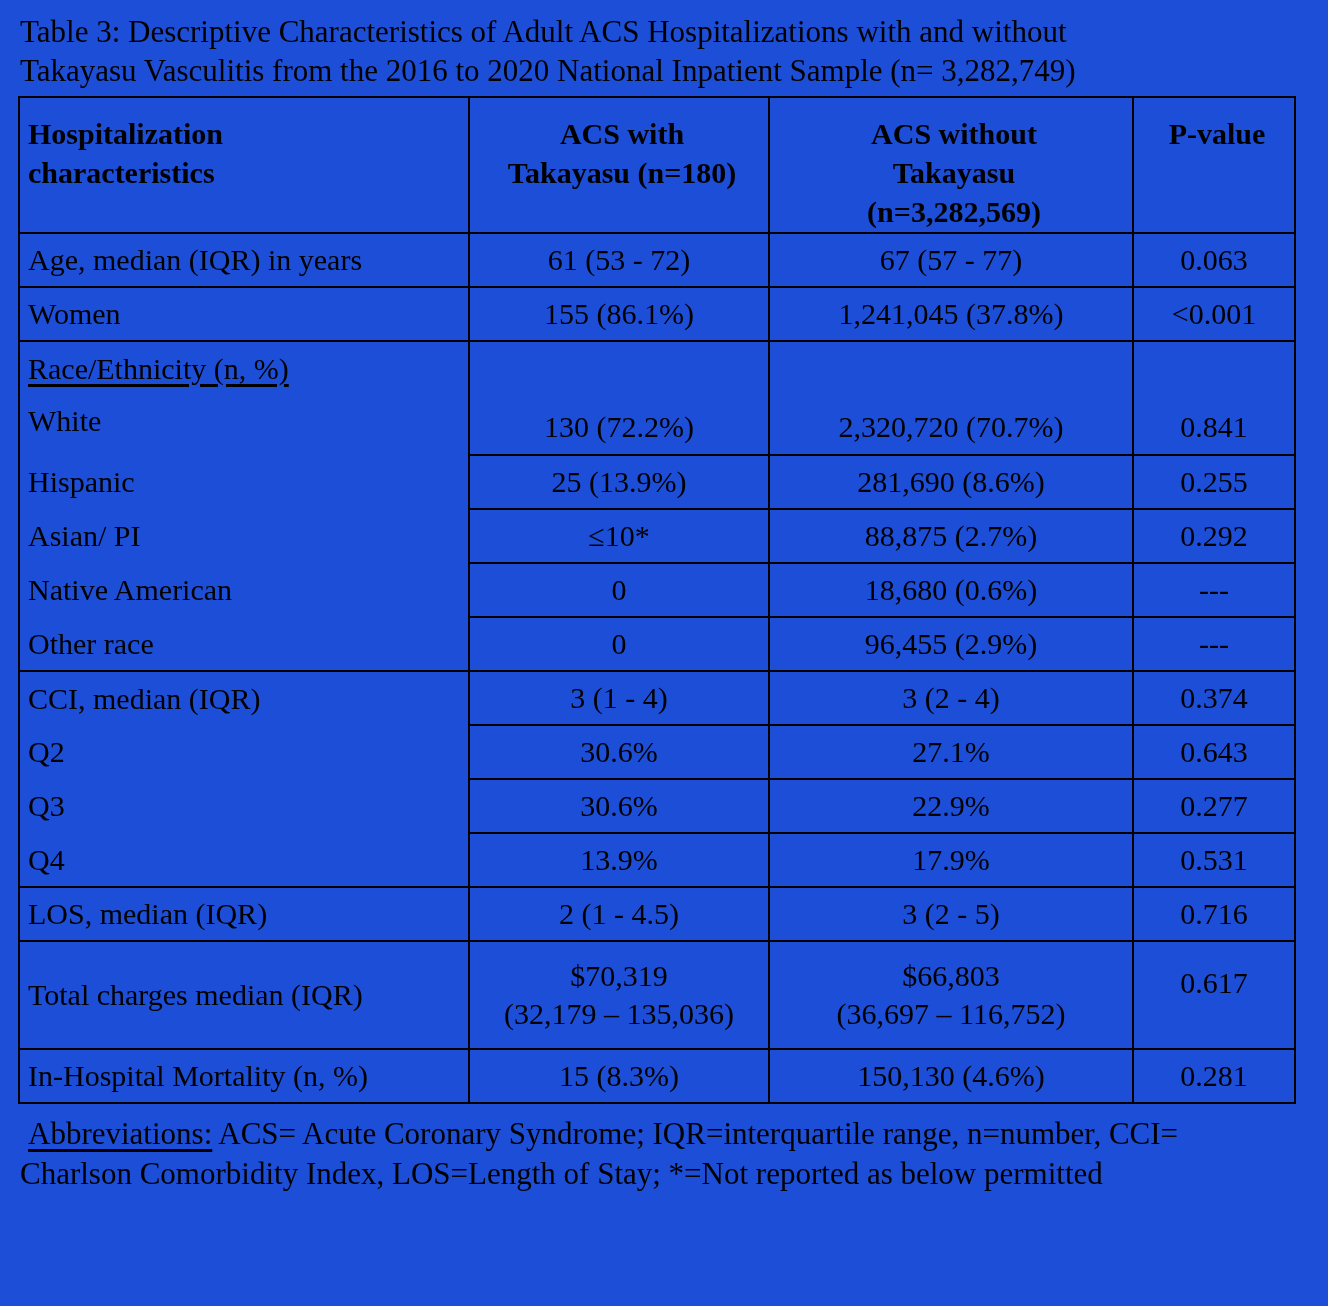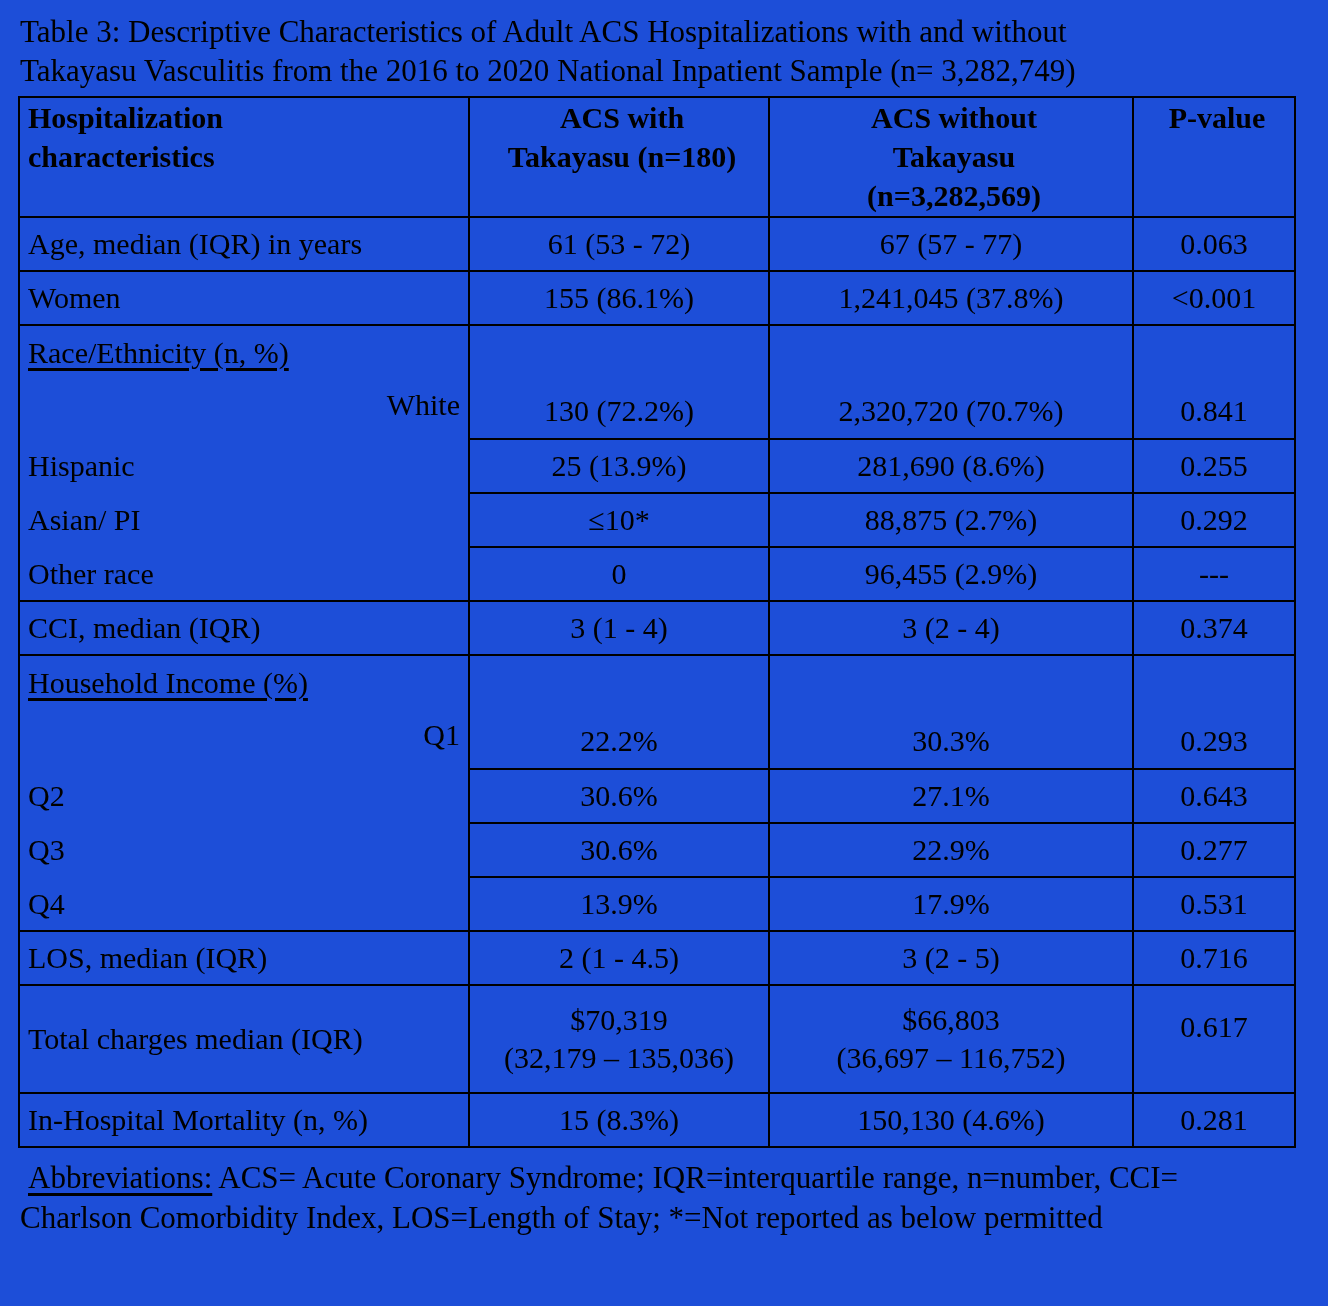--- a/index.html
+++ b/index.html
@@ -42,39 +42,39 @@
   col.w3 { width: 364px; }
   col.w4 { width: 162px; }
 
   td.c1 { text-align: left; padding-left: 16px; }
   td.c2, td.c3, td.c4 { text-align: center; }
 
   tr.head td {
     height: 118px;
     vertical-align: top;
     font-weight: bold;
-    padding-top: 0;
+    padding-top: 16px;
     line-height: 39px;
   }
   tr.head td.c2, tr.head td.c3, tr.head td.c4 {
     text-align: center;
     padding-left: 14px;
   }
 
   tr.tall td { height: 104px; }
   tr.tall td.c1 {
     vertical-align: top;
     padding-top: 8px;
   }
   tr.tall td.bot {
     vertical-align: bottom;
     padding-bottom: 8px;
     border-radius: 12px;
   }
-  .sub-label { margin-top: 14px; text-align: right; }
+  .sub-label { margin-top: 14px; }
 
   
   tr.sec-start td.c1 { border-bottom-style: hidden; }
   tr.sec-mid   td.c1 { border-top-style: hidden; border-bottom-style: hidden; }
   tr.sec-end   td.c1 { border-top-style: hidden; }
 
   tr.charges td { height: 84px; }
   tr.charges td.c4 { vertical-align: top; padding-top: 22px; }
 
   .u { text-decoration: underline; text-underline-offset: 5px; }
@@ -156,44 +156,41 @@
       <td class="c4">0.255</td>
     </tr>
 
     <tr class="sec-mid">
       <td class="c1">Asian/ PI</td>
       <td class="c2">≤10*</td>
       <td class="c3">88,875 (2.7%)</td>
       <td class="c4">0.292</td>
     </tr>
 
+    <tr class="sec-mid">
+      <td class="c1">Native American</td>
+      <td class="c2">0</td>
+      <td class="c3">18,680 (0.6%)</td>
+      <td class="c4">---</td>
+    </tr>
 
     <tr class="sec-end">
       <td class="c1">Other race</td>
       <td class="c2">0</td>
       <td class="c3">96,455 (2.9%)</td>
       <td class="c4">---</td>
     </tr>
 
     <tr>
       <td class="c1">CCI, median (IQR)</td>
       <td class="c2">3 (1 - 4)</td>
       <td class="c3">3 (2 - 4)</td>
       <td class="c4">0.374</td>
     </tr>
 
-    <tr class="tall sec-start">
-      <td class="c1">
-        <div class="u">Household Income (%)</div>
-        <div class="sub-label">Q1</div>
-      </td>
-      <td class="c2 bot">22.2%</td>
-      <td class="c3 bot">30.3%</td>
-      <td class="c4 bot">0.293</td>
-    </tr>
 
     <tr class="sec-mid">
       <td class="c1">Q2</td>
       <td class="c2">30.6%</td>
       <td class="c3">27.1%</td>
       <td class="c4">0.643</td>
     </tr>
 
     <tr class="sec-mid">
       <td class="c1">Q3</td>

